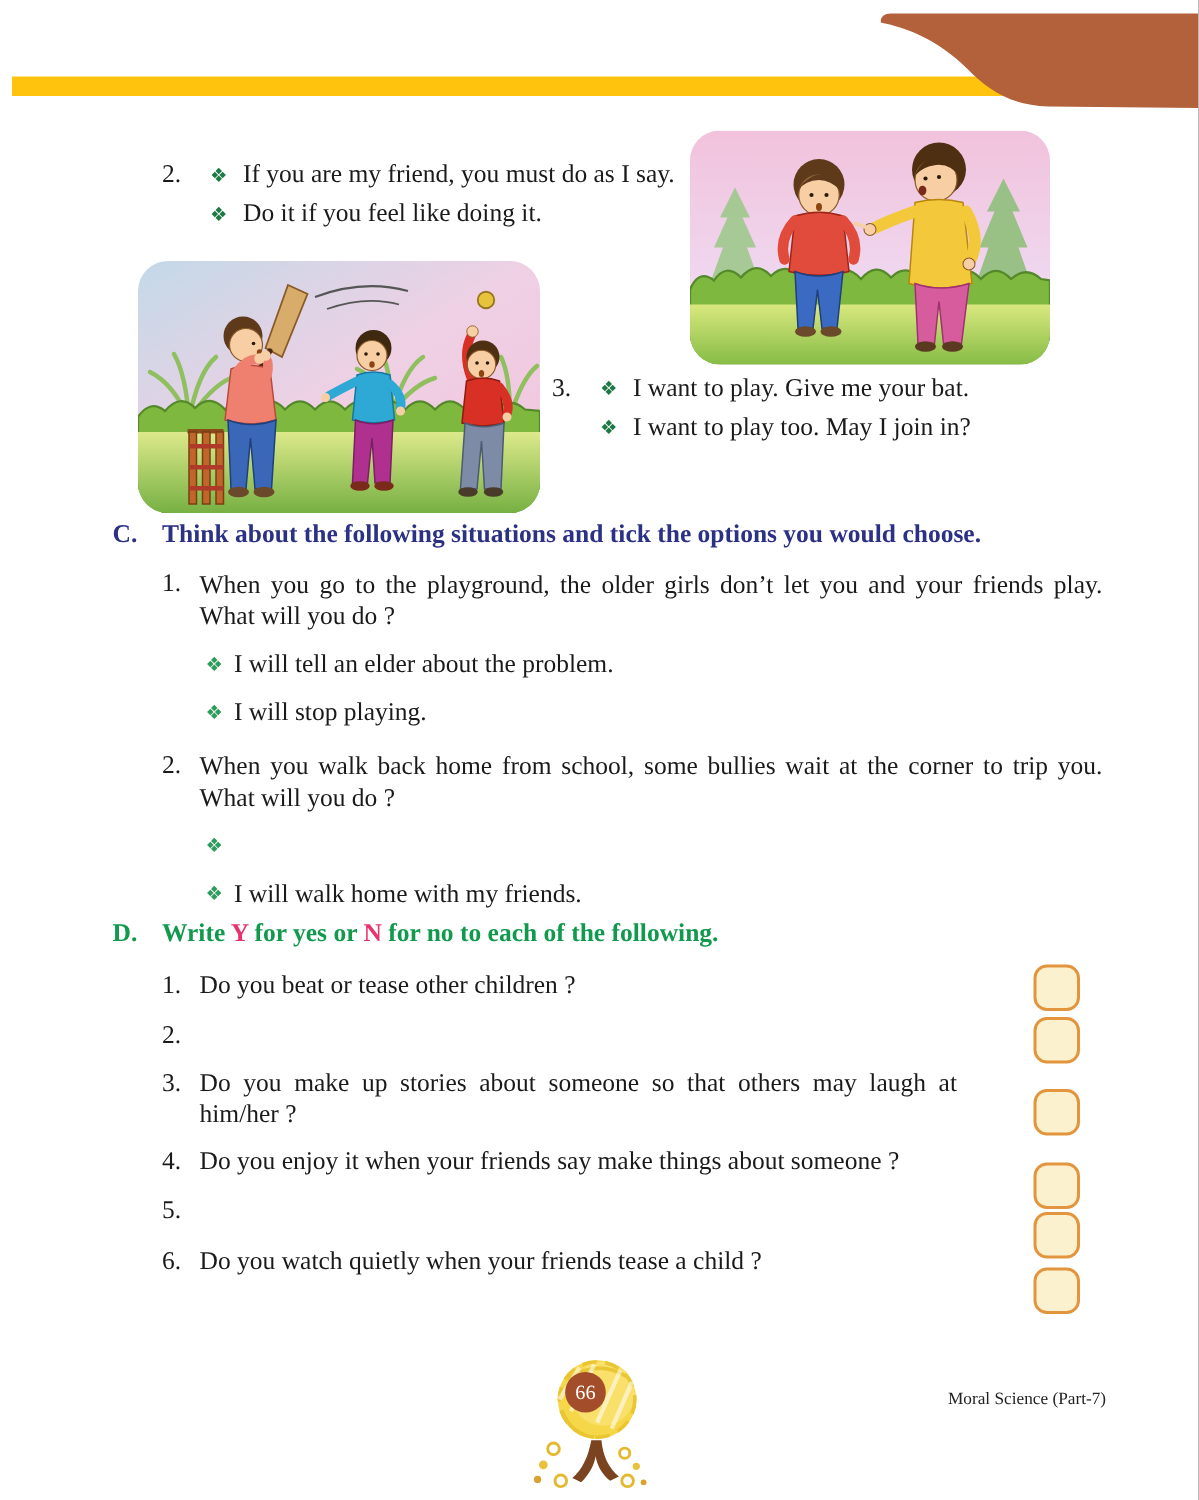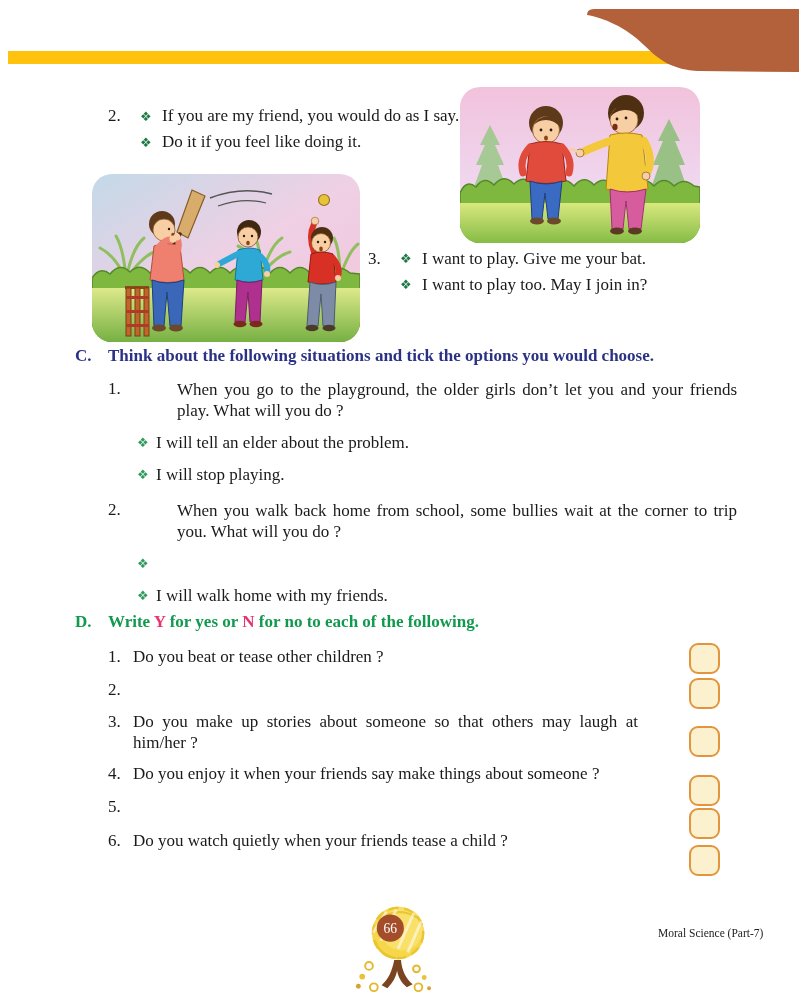--- a/index.html
+++ b/index.html
@@ -31,53 +31,53 @@
   .section { position:absolute; left:75px; font-size:17px; }
   #section-c { top:346px; width:662px; }
   #section-d { top:612px; width:565px; }
   .sec-head { display:flex; font-weight:bold; }
   .sec-label { width:33px; }
   #section-c .sec-head { color:#2B3185; }
   #section-d .sec-head { color:#119A4E; }
   .yn { color:#E8346E; }
   .question { display:flex; padding-left:33px; margin-top:13px; }
   .q-num { width:25px; flex:none; }
-  .q-text { width:602px; text-align:justify; line-height:21px;margin-left:44px; }
+  .q-text { width:602px; text-align:justify; line-height:21px; }
   .option { display:flex; padding-left:62px; margin-top:11px; line-height:21px; }
   .opt-bullet { width:19px; font-size:13px; color:#2E9C5C; }
   
   .d-item { display:flex; padding-left:33px; line-height:21px; }
   .d-text { width:505px; text-align:justify; }
   #d1 { margin-top:14px; } #d2 { margin-top:12px; } #d3 { margin-top:11px; }
   #d4 { margin-top:10px; } #d5 { margin-top:12px; } #d6 { margin-top:13px; }
   
   .answer-box {
     position:absolute; left:689px; width:31px; height:31px;
     background:#FCF1CE; border:2.5px solid #E2953D; border-radius:9px;
   }
   .cb1{top:643px}.cb2{top:678px}.cb3{top:726px}.cb4{top:775px}.cb5{top:808px}.cb6{top:845px}
   
   .footer-logo { position:absolute; left:350px; top:902px; width:100px; height:92px; }
-  .footer-book { position:absolute; left:658px; top:927px; font-size:11.5px; color:#222; }
+  .footer-book { position:absolute; left:632px; top:927px; font-size:11.5px; color:#222; }
 </style>
 </head>
 <body>
 
 <div class="page">
 
   <div class="top-bar"></div>
   <svg class="corner-shape" viewBox="0 0 212 64">
     <path d="M 7,0 Q 0,0 0,6 C 16,9 38,17 58,37 C 72,51 86,61 112,62 L 212,63 L 212,0 Z" fill="#B2613B"></path>
   </svg>
 
   <div class="dialogue-block" id="item2">
     <div class="dl-row">
       <span class="dl-num">2.</span>
       <span class="dl-bullet">❖</span>
-      <span class="dl-text">If you are my friend, you would do as I say.</span>
+      <span class="dl-text">If you are my friend, you must do as I say.</span>
     </div>
     <div class="dl-row">
       <span class="dl-num"></span>
       <span class="dl-bullet">❖</span>
       <span class="dl-text">Do it if you feel like doing it.</span>
     </div>
   </div>
 
   <div class="illus" id="illus-two-boys">
     <svg width="240" height="156" viewBox="0 0 240 156">

